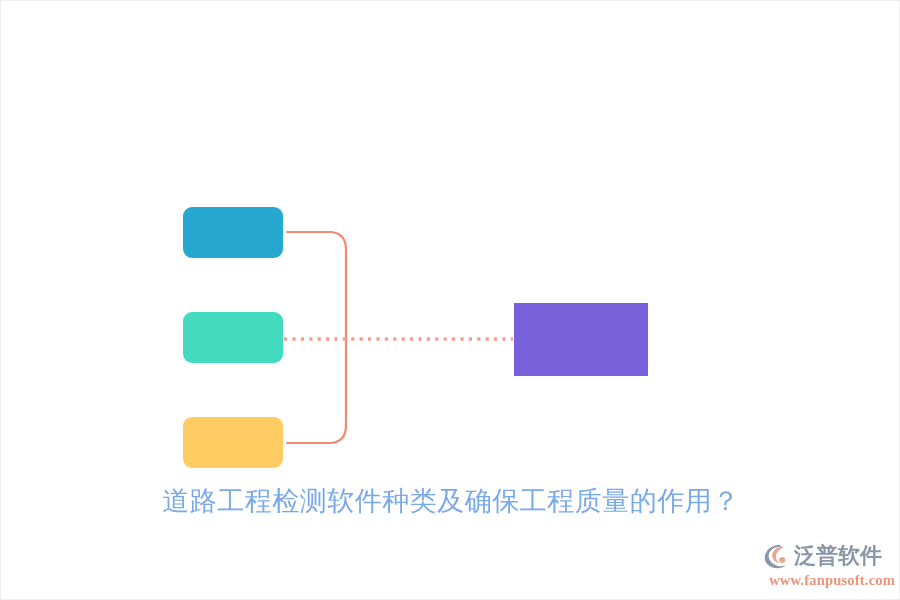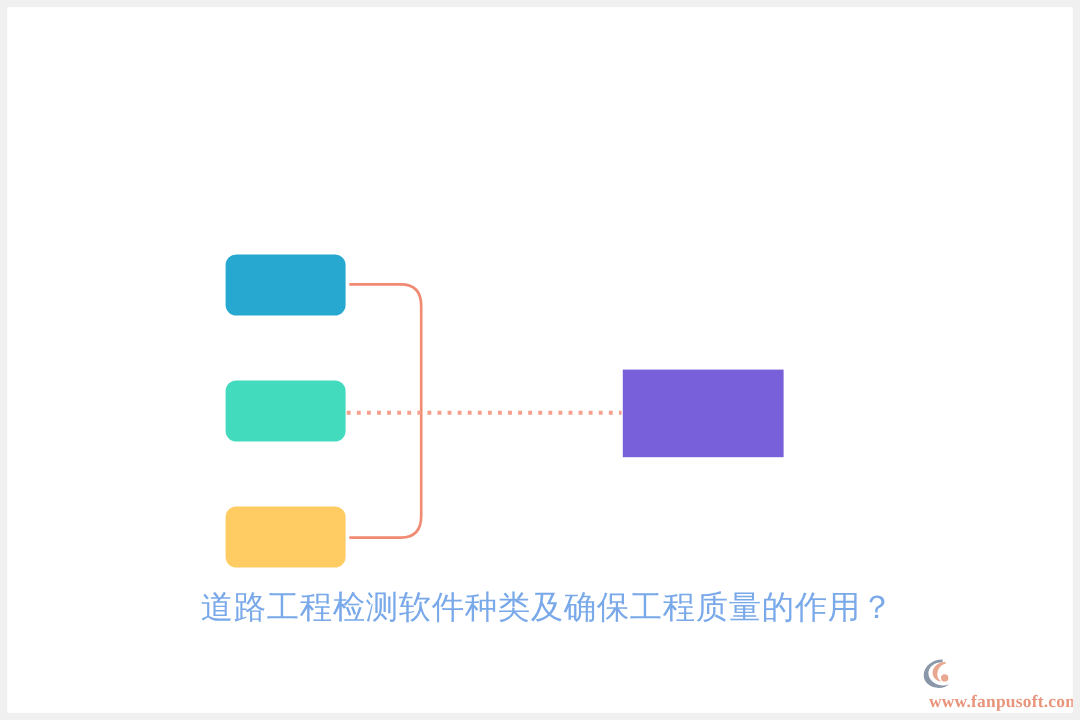--- a/index.html
+++ b/index.html
@@ -5,21 +5,21 @@
   html, body {
     margin: 0;
     padding: 0;
     background: #ffffff;
   }
   #canvas {
     position: relative;
     width: 900px;
     height: 600px;
     background: #ffffff;
-    border: 6px solid #ec4899;
+    border: 1px solid #ec4899;
     box-sizing: border-box;
     overflow: hidden;
     font-family: "Liberation Sans", sans-serif;
     text-decoration: underline;
   }
 
   
   .node {
     position: absolute;
     box-sizing: border-box;
@@ -125,17 +125,18 @@
       <svg id="brand-mark" viewBox="0 0 64 64" xmlns="http://www.w3.org/2000/svg">
 
         <path d="M40 6 C18 6 4 21 4 36 C4 50 17 60 33 60 C41 60 48 57 52 53
                  C45 56 38 56 32 54 C20 50 13 41 13 32 C13 20 24 11 40 11 Z" fill="#8A97A8"></path>
 
         <path d="M44 10 C31 11 21 20 21 31 C21 40 28 47 38 48
                  C32 44 29 38 30 32 C31 23 37 16 47 13 Z" fill="#E8A88F"></path>
 
         <circle cx="44" cy="41" r="7" fill="#E8A88F"></circle>
       </svg>
+      <span id="brand-name" style="color: rgb(138, 151, 168);">泛普软件</span>
     </div>
     <div id="brand-url" style="color: rgb(232, 149, 124);">www.fanpusoft.com</div>
   </div>
 
 </div>
 
 </body></html>

